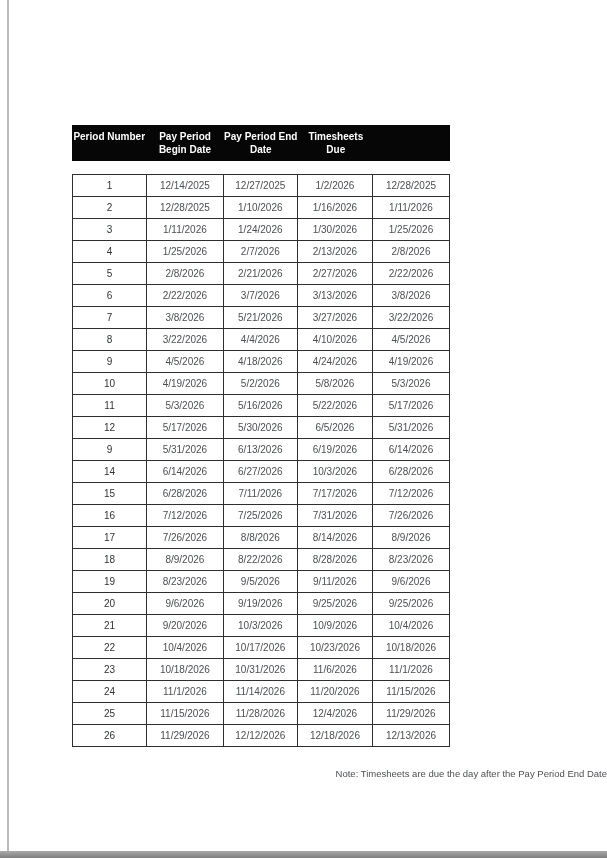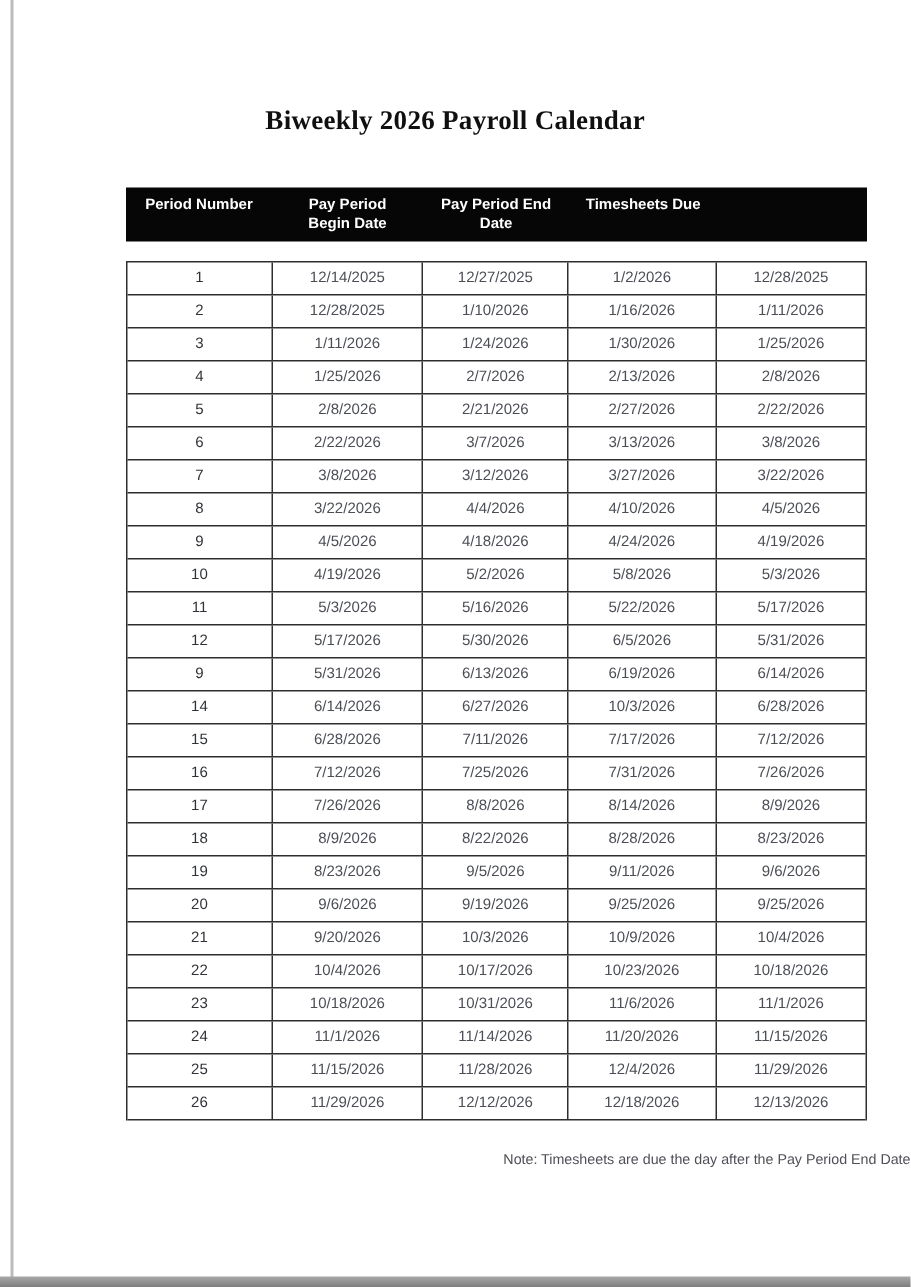--- a/index.html
+++ b/index.html
@@ -22,21 +22,21 @@
   }
 
   .title {
     position: absolute; top: 70px; left: 0; right: 0;
     margin: 0; text-align: center;
     font-family: "Liberation Serif", serif;
     font-size: 18px; font-weight: bold; color: #101010;
     letter-spacing: 0.2px;
   }
 
-  .table-wrap { position: absolute; left: 84px; top: 125px; width: 494px; }
+  .table-wrap { position: absolute; left: 72px; top: 125px; width: 378px; }
 
   .thead {
     display: grid;
     grid-template-columns: 19.7% 20.4% 19.7% 20.0% 20.2%;
     background: #060606;
     height: 36px; box-sizing: border-box;
     padding-top: 5px;
   }
   .hcell {
     color: #ffffff; font-size: 10px; font-weight: bold;
@@ -68,21 +68,20 @@
     text-align: right;
     font-size: 9.5px; color: #4e5056;
   }
 </style>
 </head>
 <body>
 
 <div class="page">
   <div class="left-edge-line"></div>
 
-  <h1 class="title">Biweekly 2026 Payroll Calendar</h1>
 
   <div class="table-wrap">
     <div class="thead">
         <div class="hcell"><span>Period Number</span></div>
         <div class="hcell"><span>Pay Period</span><br><span>Begin Date</span></div>
         <div class="hcell"><span>Pay Period End</span><br><span>Date</span></div>
         <div class="hcell"><span>Timesheets Due</span></div>
       </div>
     <div class="tbody">
         <div class="trow">
@@ -123,21 +122,21 @@
         <div class="trow">
           <div class="tcell period">6</div>
           <div class="tcell">2/22/2026</div>
           <div class="tcell">3/7/2026</div>
           <div class="tcell">3/13/2026</div>
           <div class="tcell">3/8/2026</div>
         </div>
         <div class="trow">
           <div class="tcell period">7</div>
           <div class="tcell">3/8/2026</div>
-          <div class="tcell">3/12/2026</div>
+          <div class="tcell">5/21/2026</div>
           <div class="tcell">3/27/2026</div>
           <div class="tcell">3/22/2026</div>
         </div>
         <div class="trow">
           <div class="tcell period">8</div>
           <div class="tcell">3/22/2026</div>
           <div class="tcell">4/4/2026</div>
           <div class="tcell">4/10/2026</div>
           <div class="tcell">4/5/2026</div>
         </div>

